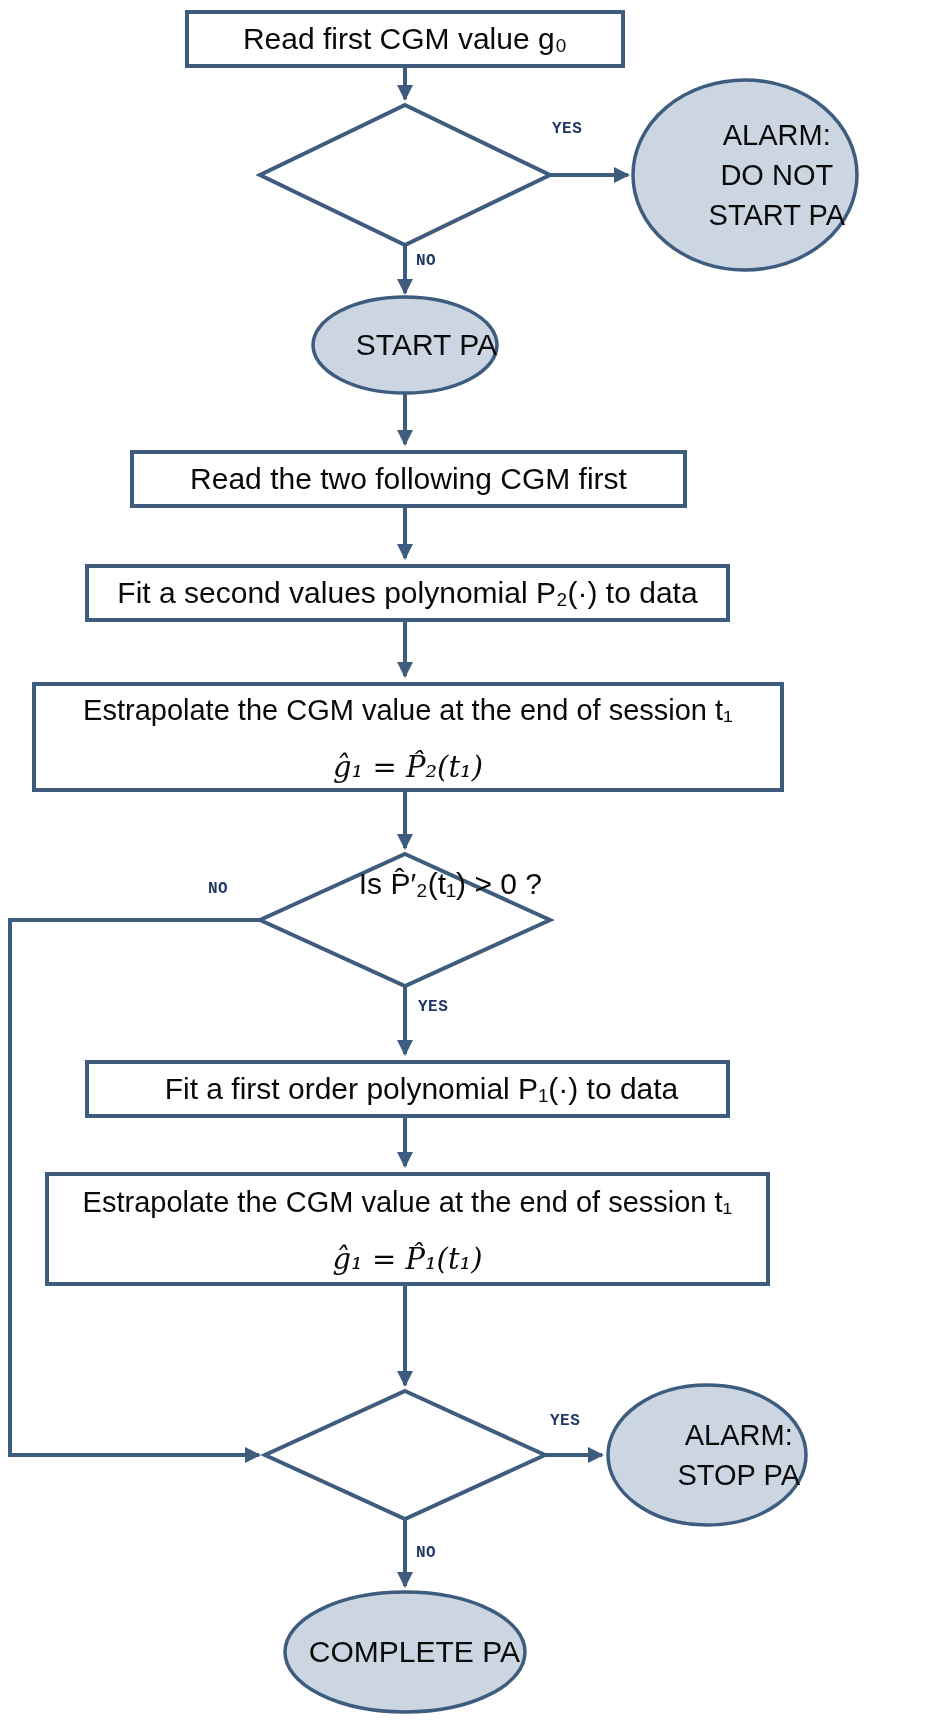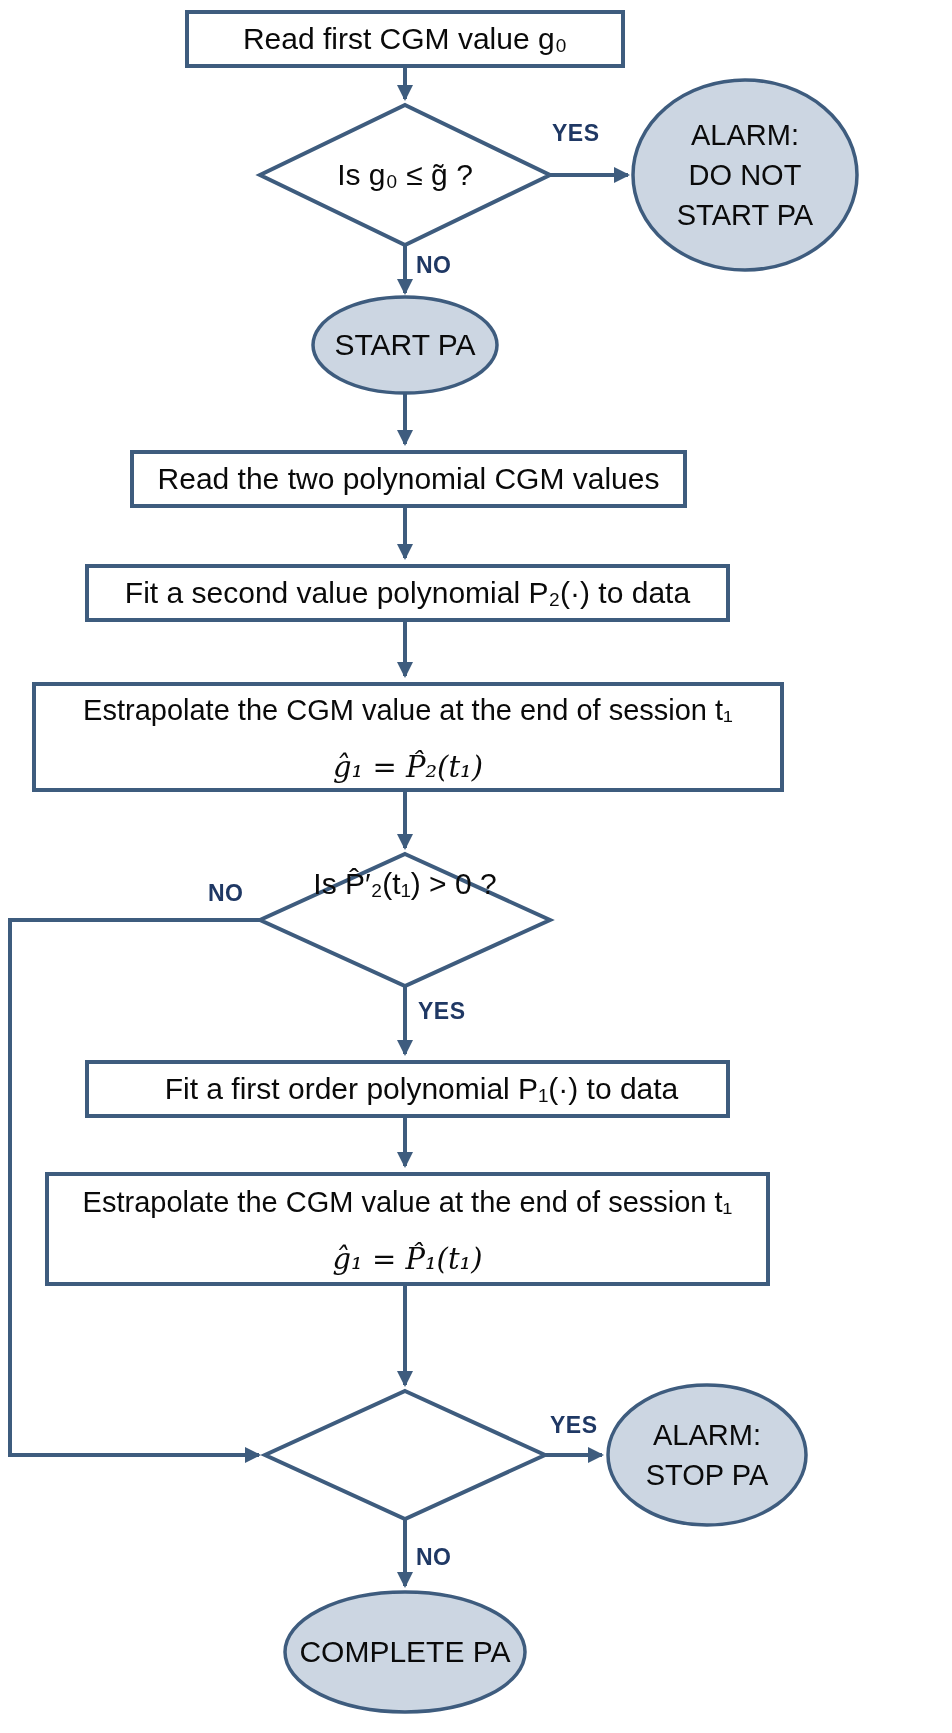--- a/index.html
+++ b/index.html
@@ -13,24 +13,24 @@
   body{background:#fff;font-family:"Liberation Sans",sans-serif;}
   .canvas{position:relative;width:952px;height:1733px;background:var(--background);overflow:hidden;}
   .layer{position:absolute;left:0;top:0;width:952px;height:1733px;}
   .edge{fill:none;stroke:var(--stroke);stroke-width:4;}
   .shape-diamond{fill:#ffffff;stroke:var(--stroke);stroke-width:4;}
   .shape-ellipse{fill:var(--node-fill);stroke:var(--stroke);stroke-width:3.5;}
   .rect-node{position:absolute;background:#ffffff;border:4px solid var(--stroke);
     display:flex;flex-direction:column;align-items:center;justify-content:center;text-align:center;}
   .node-label{font-size:30px;color:var(--text-color);white-space:pre-line;line-height:1.38;}
   .node-label.small{font-size:29px;}
-  .overlay-label{position:absolute;display:flex;flex-direction:column;align-items:center;justify-content:center;
+  .overlay-label{position:absolute;display:flex;flex-direction:column;align-items:flex-end;justify-content:center;
     text-align:center;pointer-events:none;}
   .formula{font-family:"DejaVu Serif",serif;font-style:italic;font-size:29px;color:var(--text-color);margin-top:20px;}
-  .edge-label{position:absolute;font-weight:bold;font-size:23px;color:var(--label-color);letter-spacing:.5px;}
+  .edge-label{position:absolute;font-weight:bold;font-size:16px;color:var(--label-color);letter-spacing:.5px;font-family:Liberation Mono, monospace;}
 </style>
 </head>
 <body>
 
 <div class="canvas">
 
   <svg class="layer" width="952" height="1733" viewBox="0 0 952 1733">
     <defs>
       <marker id="arrowhead" markerUnits="userSpaceOnUse" markerWidth="20" markerHeight="20" refX="15" refY="9" orient="auto">
         <path d="M1,1 L17,9 L1,17 Z" fill="#3e5c7e"></path>
@@ -59,44 +59,41 @@
     <ellipse class="shape-ellipse" cx="405" cy="345" rx="92" ry="48"></ellipse>
     <ellipse class="shape-ellipse" cx="707" cy="1455" rx="99" ry="70"></ellipse>
     <ellipse class="shape-ellipse" cx="405" cy="1652" rx="120" ry="60"></ellipse>
   </svg>
 
   <div class="rect-node" style="left:185px;top:10px;width:440px;height:58px;">
     <div class="node-label">Read first CGM value g₀</div>
   </div>
 
   <div class="rect-node" style="left:130px;top:450px;width:557px;height:58px;">
-    <div class="node-label">Read the two polynomial CGM values</div>
+    <div class="node-label">Read the two following CGM first</div>
   </div>
 
   <div class="rect-node" style="left:85px;top:564px;width:645px;height:58px;">
-    <div class="node-label">Fit a second value polynomial P₂(·) to data</div>
+    <div class="node-label">Fit a second values polynomial P₂(·) to data</div>
   </div>
 
   <div class="rect-node" style="left:32px;top:682px;width:752px;height:110px;">
     <div class="node-label small">Estrapolate the CGM value at the end of session t₁</div>
     <div class="formula">ĝ₁ = P̂₂(t₁)</div>
   </div>
 
   <div class="rect-node" style="left:85px;top:1060px;width:645px;height:58px;padding-left:28px;">
     <div class="node-label">Fit a first order polynomial P₁(·) to data</div>
   </div>
 
   <div class="rect-node" style="left:45px;top:1172px;width:725px;height:114px;">
     <div class="node-label small">Estrapolate the CGM value at the end of session t₁</div>
     <div class="formula">ĝ₁ = P̂₁(t₁)</div>
   </div>
 
-  <div class="overlay-label" style="left:280px;top:149px;width:250px;height:52px;">
-    <div class="node-label">Is g₀ ≤ g̃ ?</div>
-  </div>
 
   <div class="overlay-label" style="left:268px;top:858px;width:274px;height:52px;">
     <div class="node-label">Is P̂′₂(t₁) &gt; 0 ?</div>
   </div>
 
 
   <div class="overlay-label" style="left:645px;top:105px;width:200px;height:140px;">
     <div class="node-label small">ALARM:
 DO NOT
 START PA</div>

